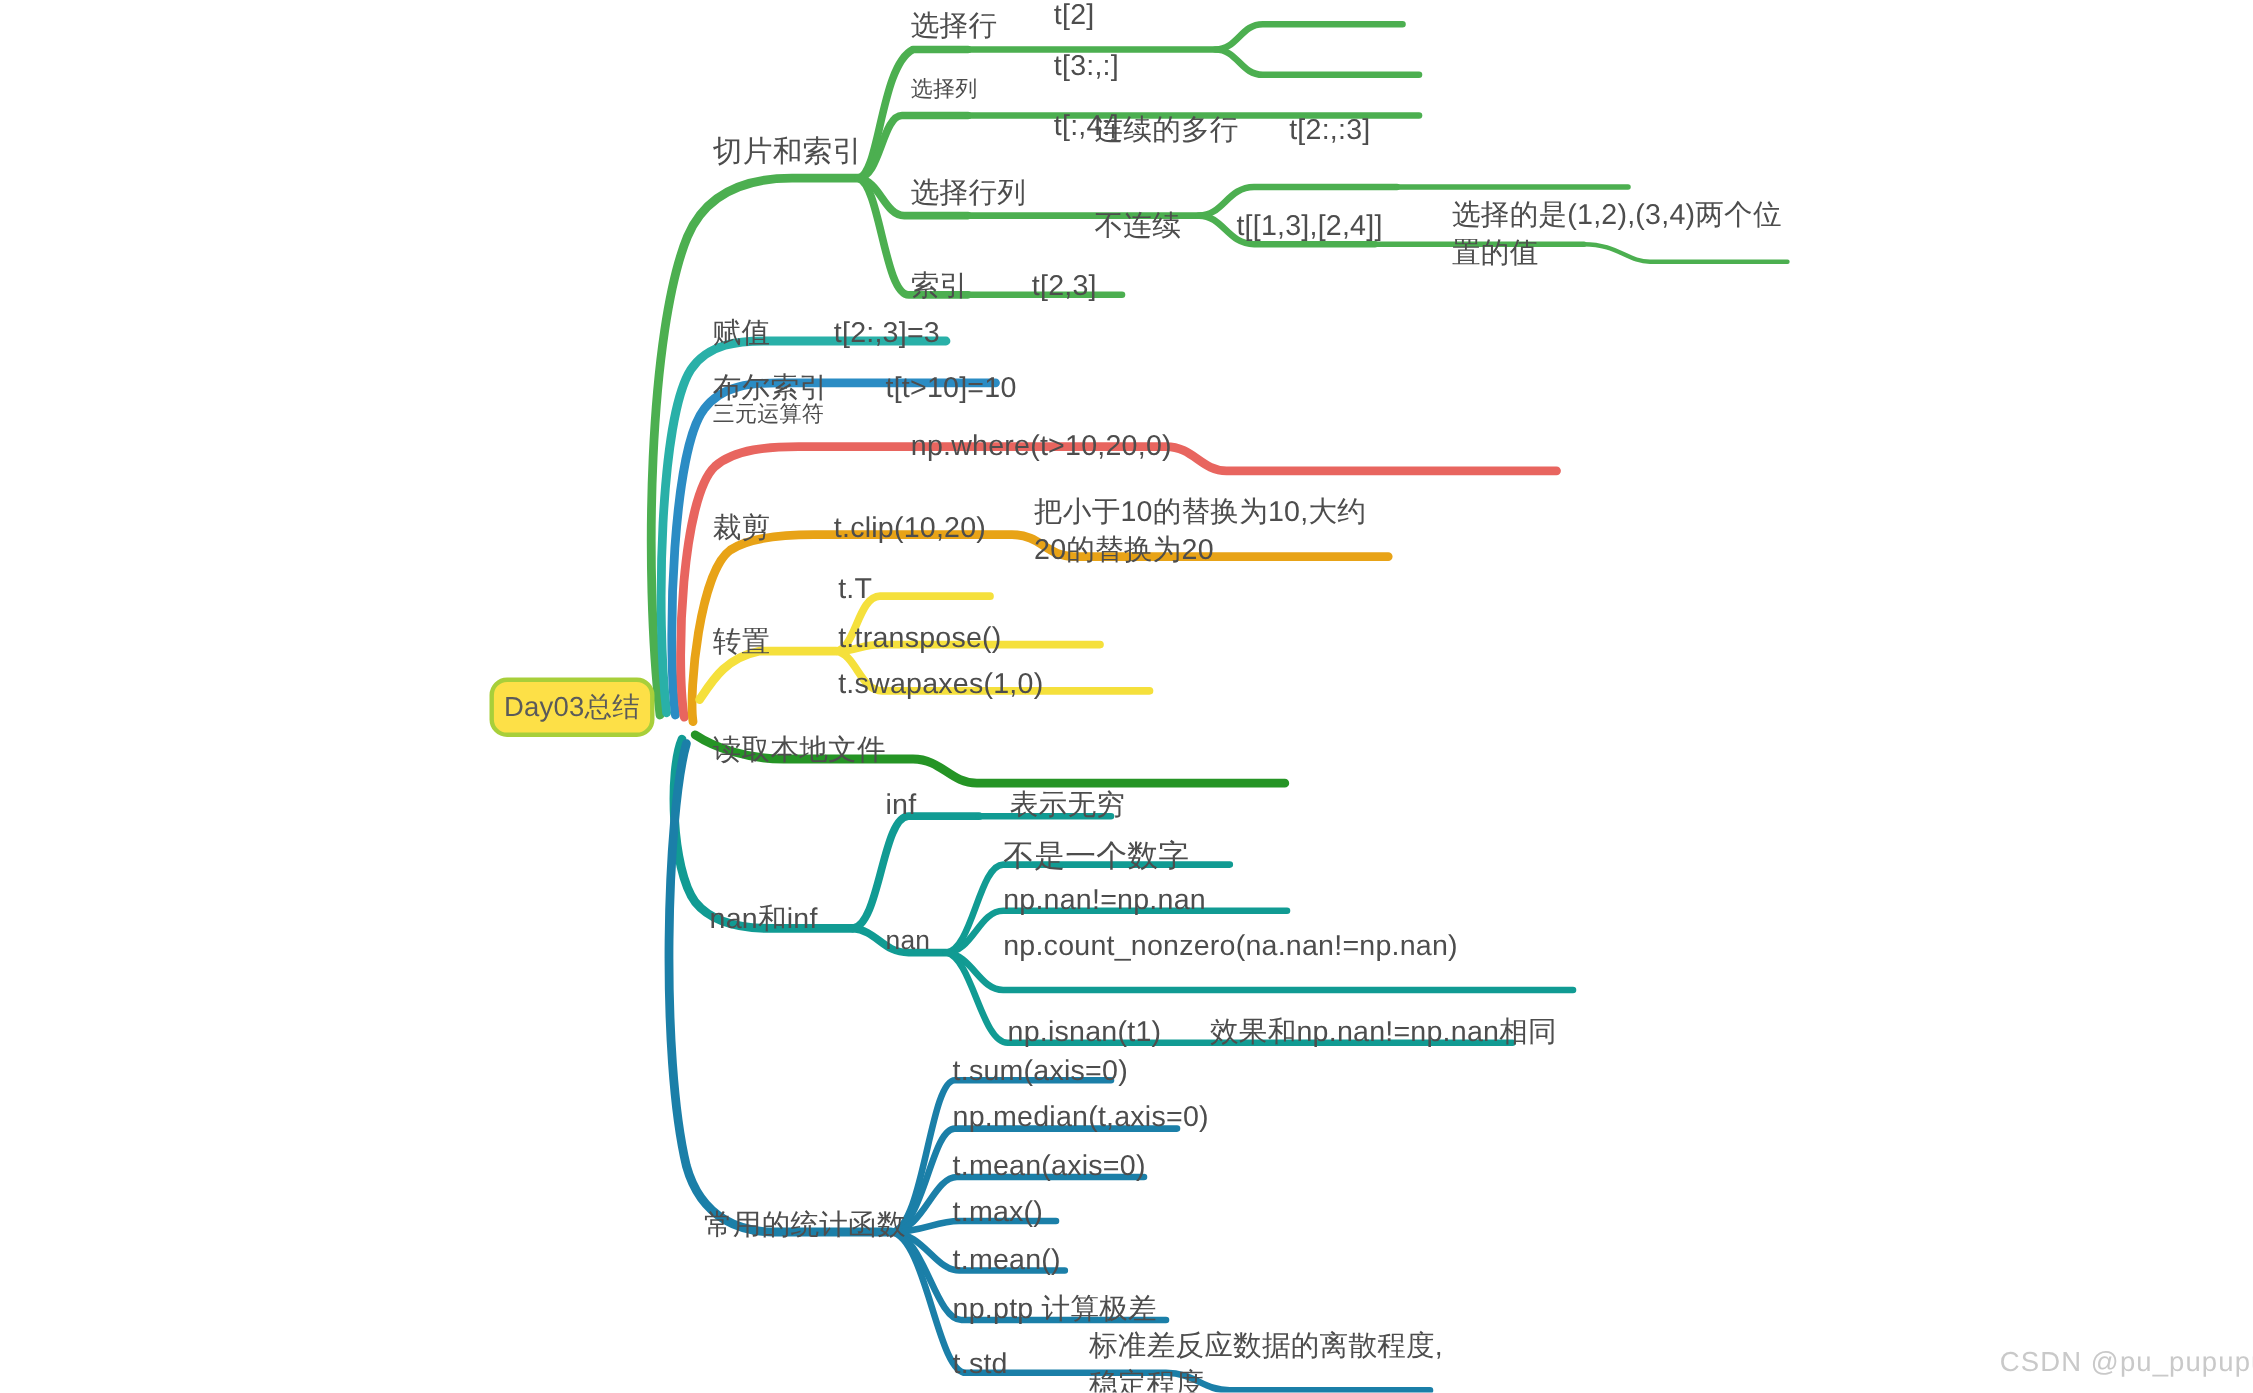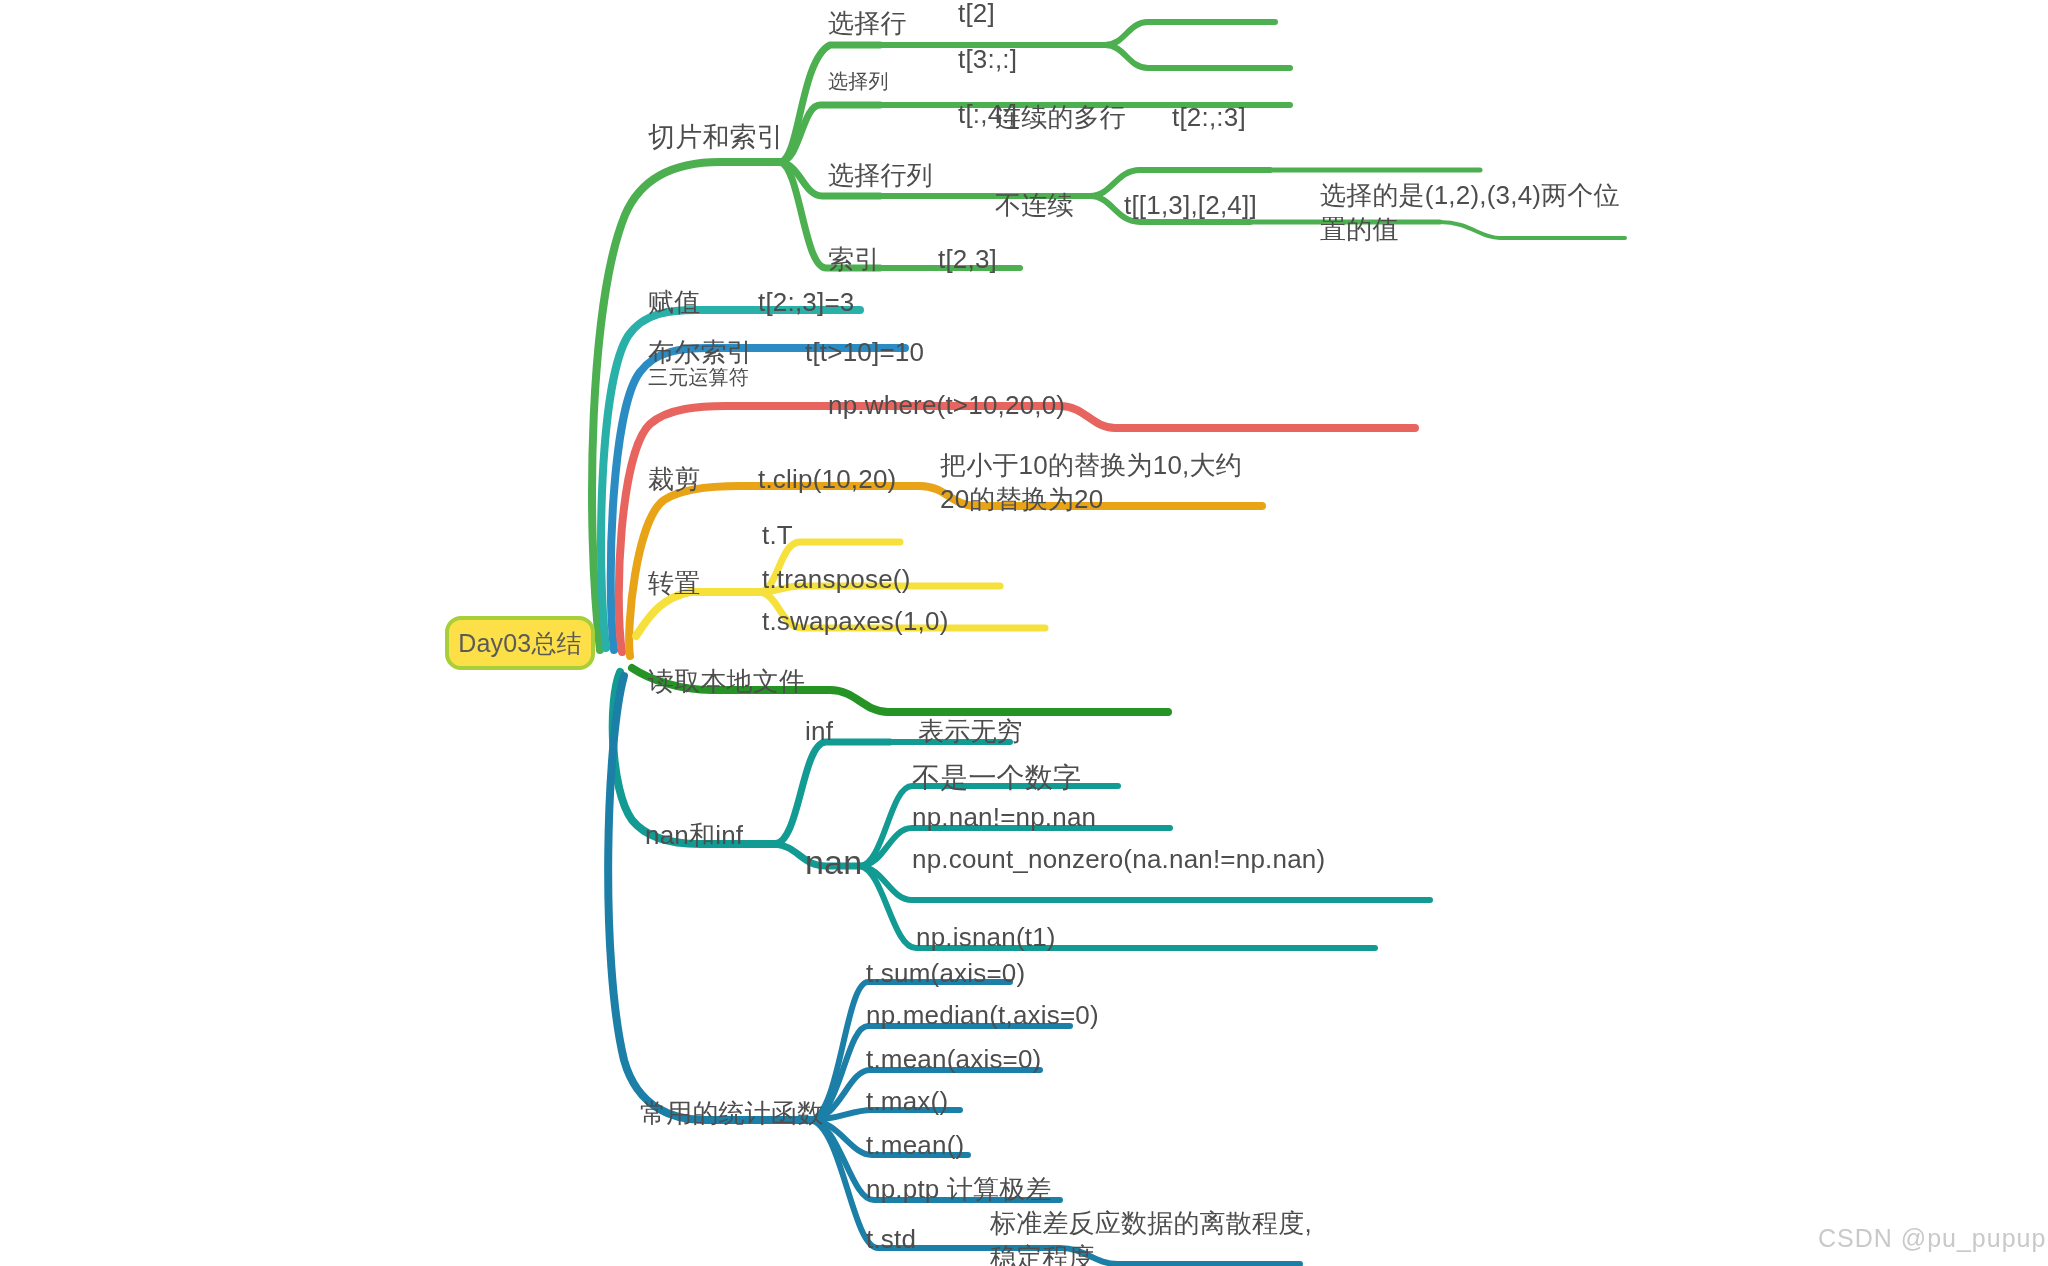--- a/index.html
+++ b/index.html
@@ -160,25 +160,26 @@
   <div class="node" style="left:648px;top:566px;font-size:26px;">转置</div>
   <div class="node" style="left:762px;top:518px;font-size:26px;">t.T</div>
   <div class="node" style="left:762px;top:562px;font-size:26px;">t.transpose()</div>
   <div class="node" style="left:762px;top:604px;font-size:26px;">t.swapaxes(1,0)</div>
 
   <div class="node" style="left:648px;top:664px;font-size:26px;">读取本地文件</div>
 
   <div class="node" style="left:645px;top:818px;font-size:26px;">nan和inf</div>
   <div class="node" style="left:805px;top:714px;font-size:26px;">inf</div>
   <div class="node" style="left:918px;top:714px;font-size:26px;">表示无穷</div>
-  <div class="node" style="left:805px;top:840px;font-size:34px;">nan</div>
+  <div class="node" style="left:805px;top:840px;font-size:24px;">nan</div>
   <div class="node" style="left:912px;top:716px;font-size:28px;margin-top:44px;">不是一个数字</div>
   <div class="node" style="left:912px;top:800px;font-size:26px;">np.nan!=np.nan</div>
   <div class="node" style="left:912px;top:842px;width:330px;font-size:26px;">np.count_nonzero(na.nan!=np.nan)</div>
   <div class="node" style="left:916px;top:920px;font-size:26px;">np.isnan(t1)</div>
+  <div class="node" style="left:1100px;top:920px;font-size:26px;">效果和np.nan!=np.nan相同</div>
 
   <div class="node" style="left:640px;top:1096px;font-size:26px;">常用的统计函数</div>
   <div class="node" style="left:866px;top:956px;font-size:26px;">t.sum(axis=0)</div>
   <div class="node" style="left:866px;top:998px;font-size:26px;">np.median(t,axis=0)</div>
   <div class="node" style="left:866px;top:1042px;font-size:26px;">t.mean(axis=0)</div>
   <div class="node" style="left:866px;top:1084px;font-size:26px;">t.max()</div>
   <div class="node" style="left:866px;top:1128px;font-size:26px;">t.mean()</div>
   <div class="node" style="left:866px;top:1172px;font-size:26px;">np.ptp 计算极差</div>
   <div class="node" style="left:866px;top:1222px;font-size:26px;">t.std</div>
   <div class="node" style="left:990px;top:1206px;width:330px;font-size:26px;">标准差反应数据的离散程度,稳定程度</div>

